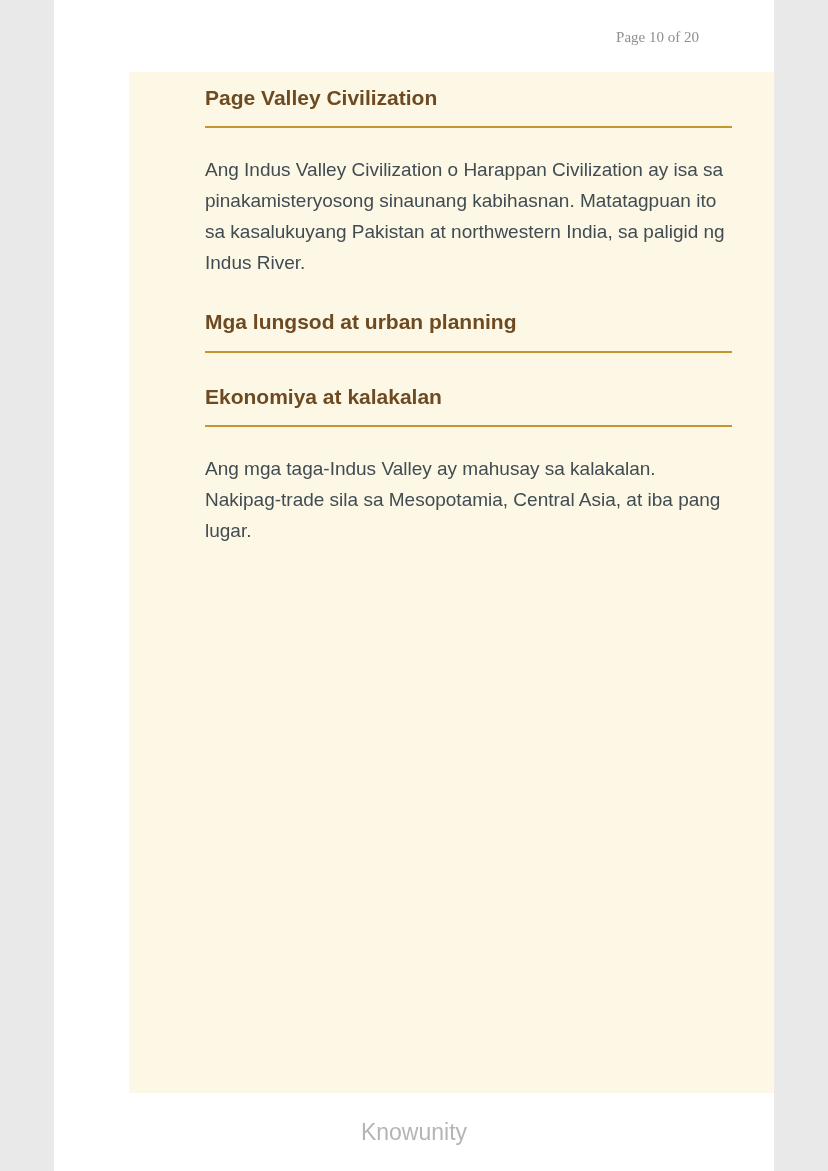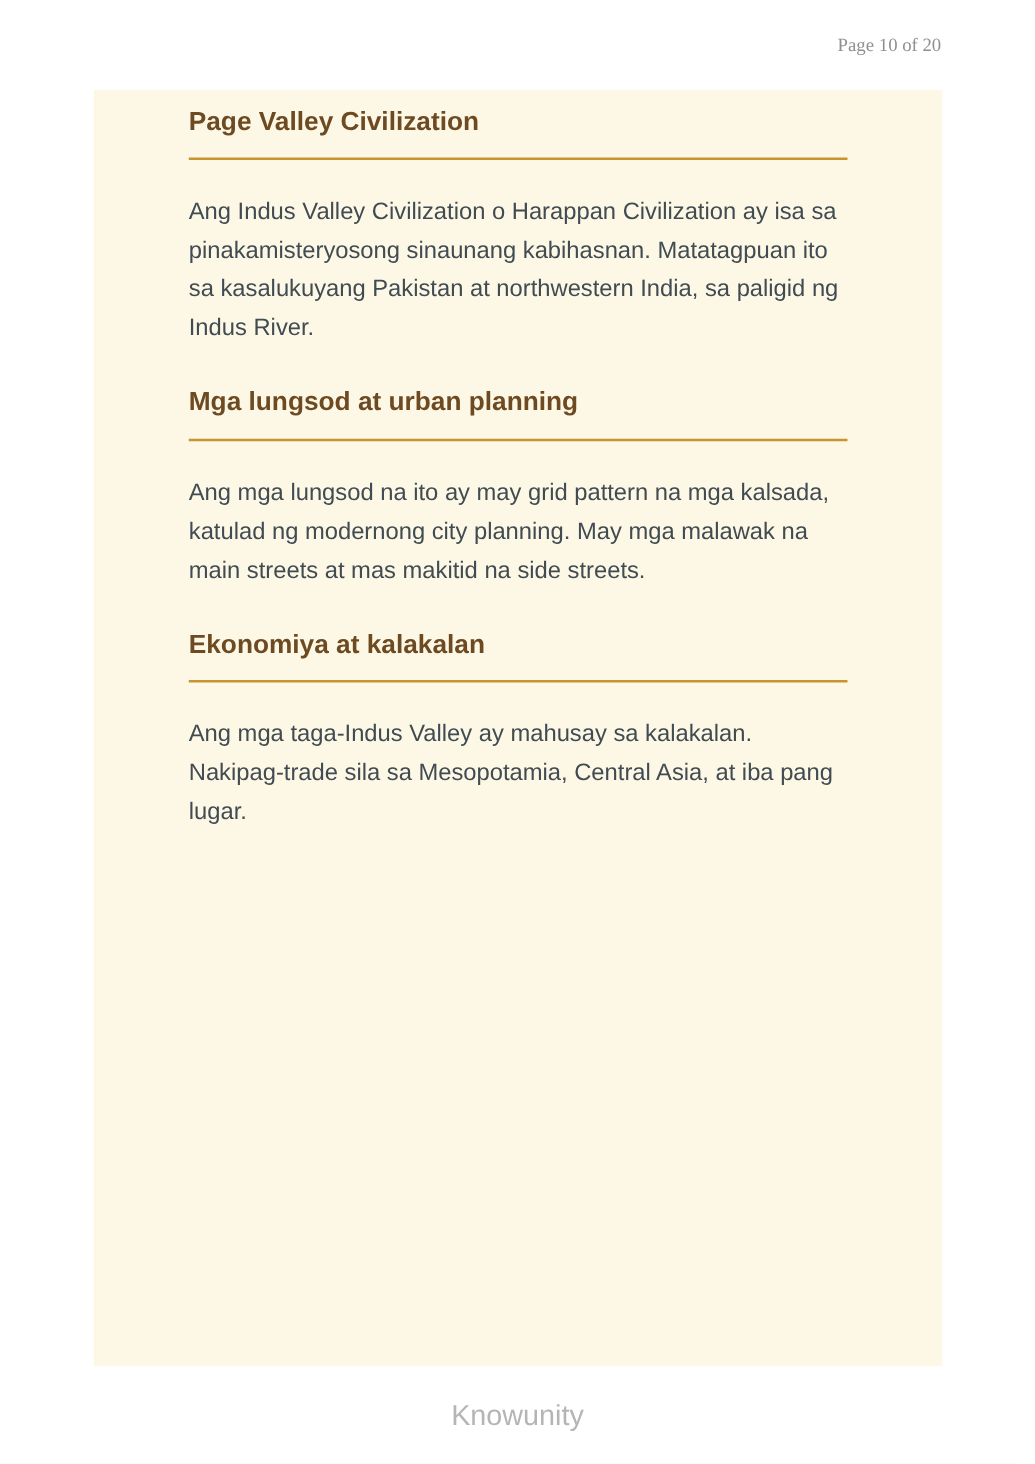--- a/index.html
+++ b/index.html
@@ -12,21 +12,21 @@
     --footer-text:#b5b5b5;
   }
   *{box-sizing:border-box;}
   html,body{margin:0;padding:0;}
   body{
     font-family:"Liberation Sans", sans-serif;
     background:#e9e9e9;
   }
   .screen{
     position:relative;
-    width:828px;
+    width:720px;
     height:1171px;
     background:var(--page-background,#ffffff);
     overflow:hidden;
     margin:0 auto;
   }
   .page-indicator{
     position:absolute;
     top:29px;
     right:75px;
     font-family:"Liberation Serif", serif;
@@ -79,21 +79,20 @@
 
   <div class="card">
 
     <div class="section">
       <h2 class="section-heading">Page Valley Civilization</h2>
       <p class="paragraph">Ang Indus Valley Civilization o Harappan Civilization ay isa sa pinakamisteryosong sinaunang kabihasnan. Matatagpuan ito sa kasalukuyang Pakistan at northwestern India, sa paligid ng Indus River.</p>
     </div>
 
     <div class="section">
       <h2 class="section-heading">Mga lungsod at urban planning</h2>
-      <p class="paragraph">Ang mga lungsod na ito ay may grid pattern na mga kalsada, katulad ng modernong city planning. May mga malawak na main streets at mas makitid na side streets.</p>
     </div>
 
     <div class="section">
       <h2 class="section-heading">Ekonomiya at kalakalan</h2>
       <p class="paragraph">Ang mga taga-Indus Valley ay mahusay sa kalakalan. Nakipag-trade sila sa Mesopotamia, Central Asia, at iba pang lugar.</p>
     </div>
 
   </div>
 
   <div class="footer-brand">Knowunity</div>

